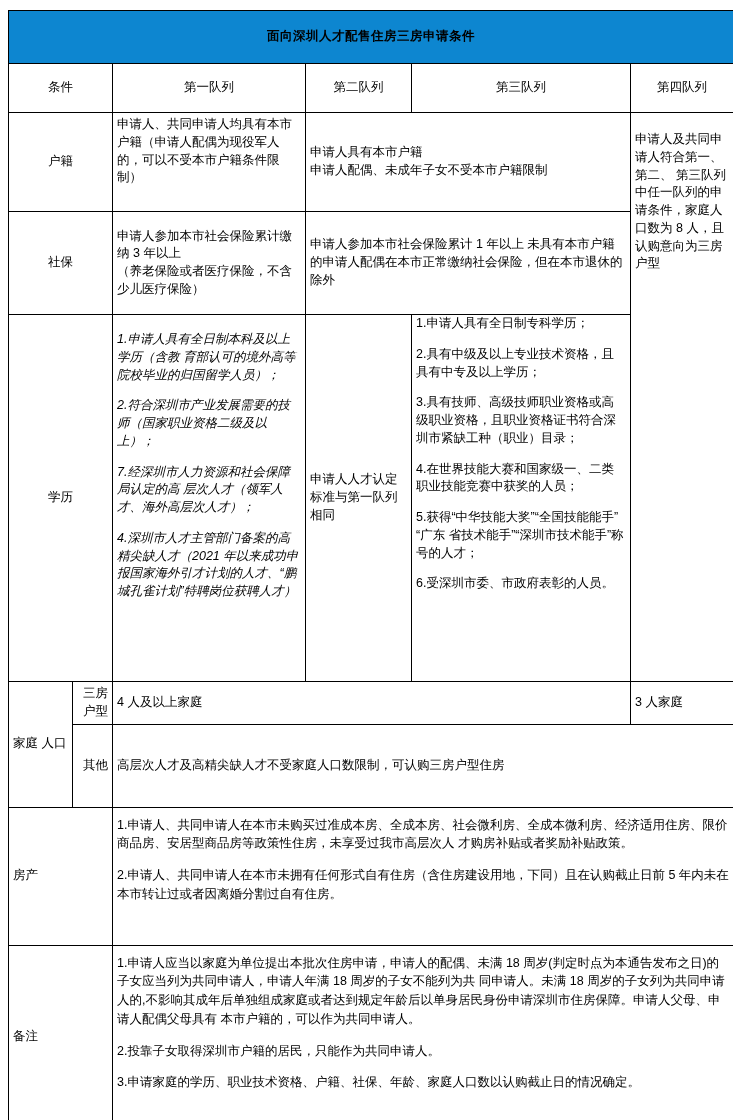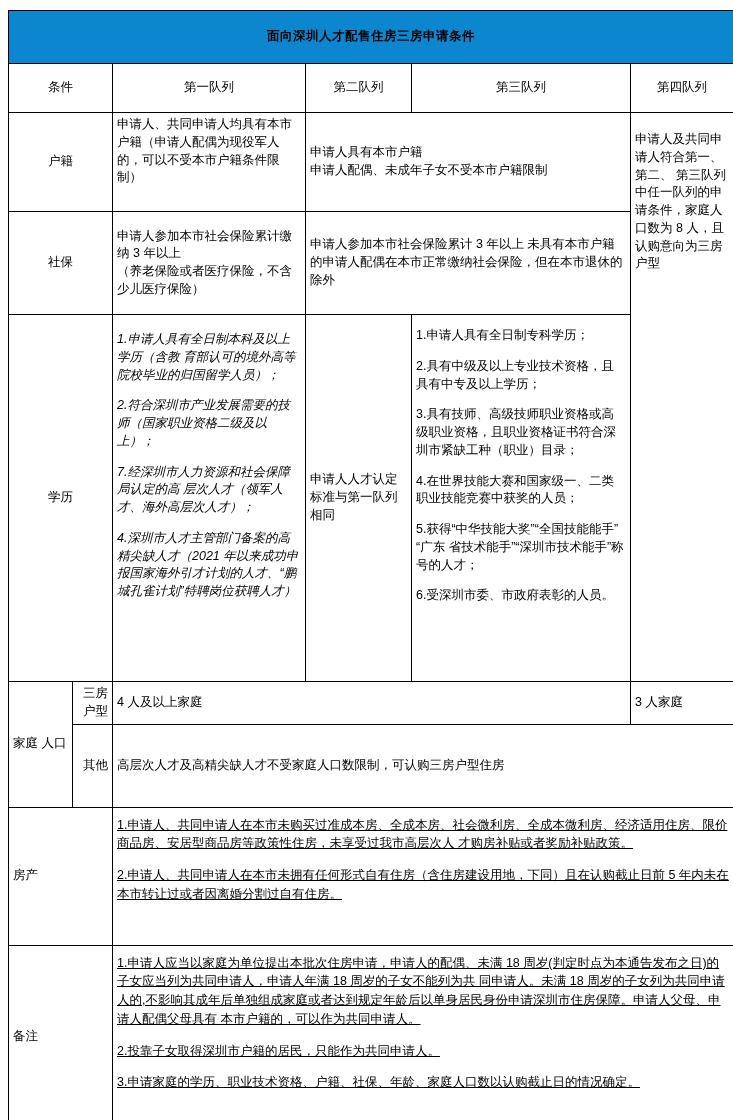--- a/index.html
+++ b/index.html
@@ -69,21 +69,21 @@
   
   td.body{
     vertical-align:middle;
     text-align:left;
   }
   td.body.top{vertical-align:top;}
   td.center{vertical-align:middle;}
   .blk{margin:0;}
   .blk + .blk{margin-top:13px;}
   .tight + .tight{margin-top:0;}
-  .wide-line{line-height:1.5;text-decoration:underline;}
+  .wide-line{line-height:1.5;}
 </style>
 </head>
 <body>
 
 <div class="page">
 <table class="sheet">
   <colgroup>
     <col style="width:64px">
     <col style="width:40px">
     <col style="width:193px">
@@ -114,33 +114,33 @@
     </td>
     <td class="body top" rowspan="3" style="vertical-align:top;padding-top:18px;">申请人及共同申请人符合第一、第二、 第三队列中任一队列的申请条件，家庭人口数为 8 人，且认购意向为三房户型</td>
   </tr>
 
   <tr>
     <td class="rowlabel" colspan="2" style="height:96px;">社保</td>
     <td class="body">
       <div class="blk tight">申请人参加本市社会保险累计缴纳 3 年以上</div>
       <div class="blk tight">（养老保险或者医疗保险，不含少儿医疗保险）</div>
     </td>
-    <td class="body" colspan="2">申请人参加本市社会保险累计 3 年以上 未具有本市户籍的申请人配偶在本市正常缴纳社会保险，但在本市退休的除外</td>
+    <td class="body" colspan="2">申请人参加本市社会保险累计 1 年以上 未具有本市户籍的申请人配偶在本市正常缴纳社会保险，但在本市退休的除外</td>
   </tr>
 
   <tr>
     <td class="rowlabel" colspan="2" style="height:360px;">学历</td>
     <td class="body top" style="padding-top:16px;font-style:italic;">
       <div class="blk">1.申请人具有全日制本科及以上学历（含教 育部认可的境外高等院校毕业的归国留学人员）；</div>
       <div class="blk">2.符合深圳市产业发展需要的技师（国家职业资格二级及以上）；</div>
       <div class="blk">7.经深圳市人力资源和社会保障局认定的高 层次人才（领军人才、海外高层次人才）；</div>
       <div class="blk"> 4.深圳市人才主管部门备案的高精尖缺人才（2021 年以来成功申报国家海外引才计划的人才、“鹏城孔雀计划”特聘岗位获聘人才）</div>
     </td>
     <td class="body">申请人人才认定标准与第一队列相同</td>
-    <td class="body top" style="padding-top:12px;">
+    <td class="body top" style="padding-top:0;">
       <div class="blk">1.申请人具有全日制专科学历；</div>
       <div class="blk">2.具有中级及以上专业技术资格，且具有中专及以上学历；</div>
       <div class="blk">3.具有技师、高级技师职业资格或高级职业资格，且职业资格证书符合深圳市紧缺工种（职业）目录；</div>
       <div class="blk">4.在世界技能大赛和国家级一、二类职业技能竞赛中获奖的人员；</div>
       <div class="blk">5.获得“中华技能大奖”“全国技能能手”“广东 省技术能手”“深圳市技术能手”称号的人才；</div>
       <div class="blk">6.受深圳市委、市政府表彰的人员。</div>
     </td>
   </tr>
 
   <tr>

